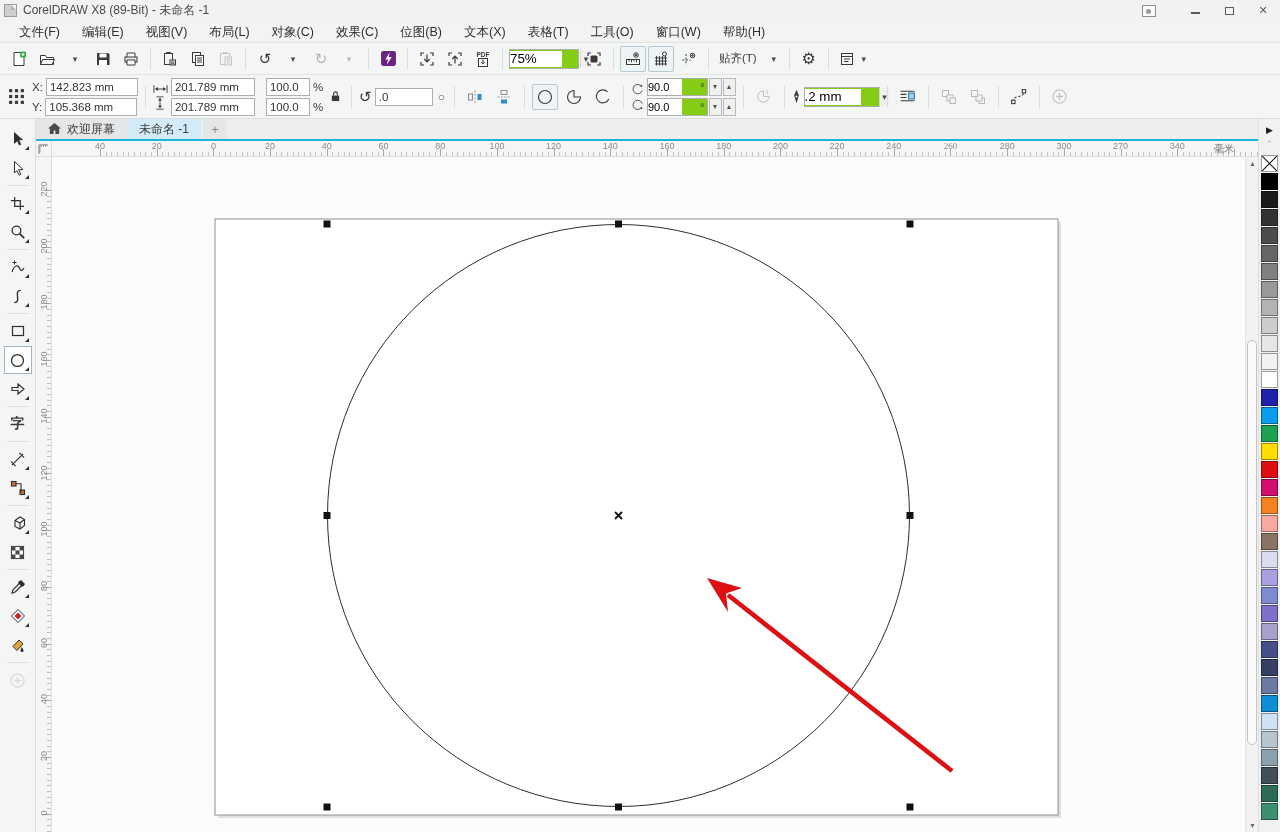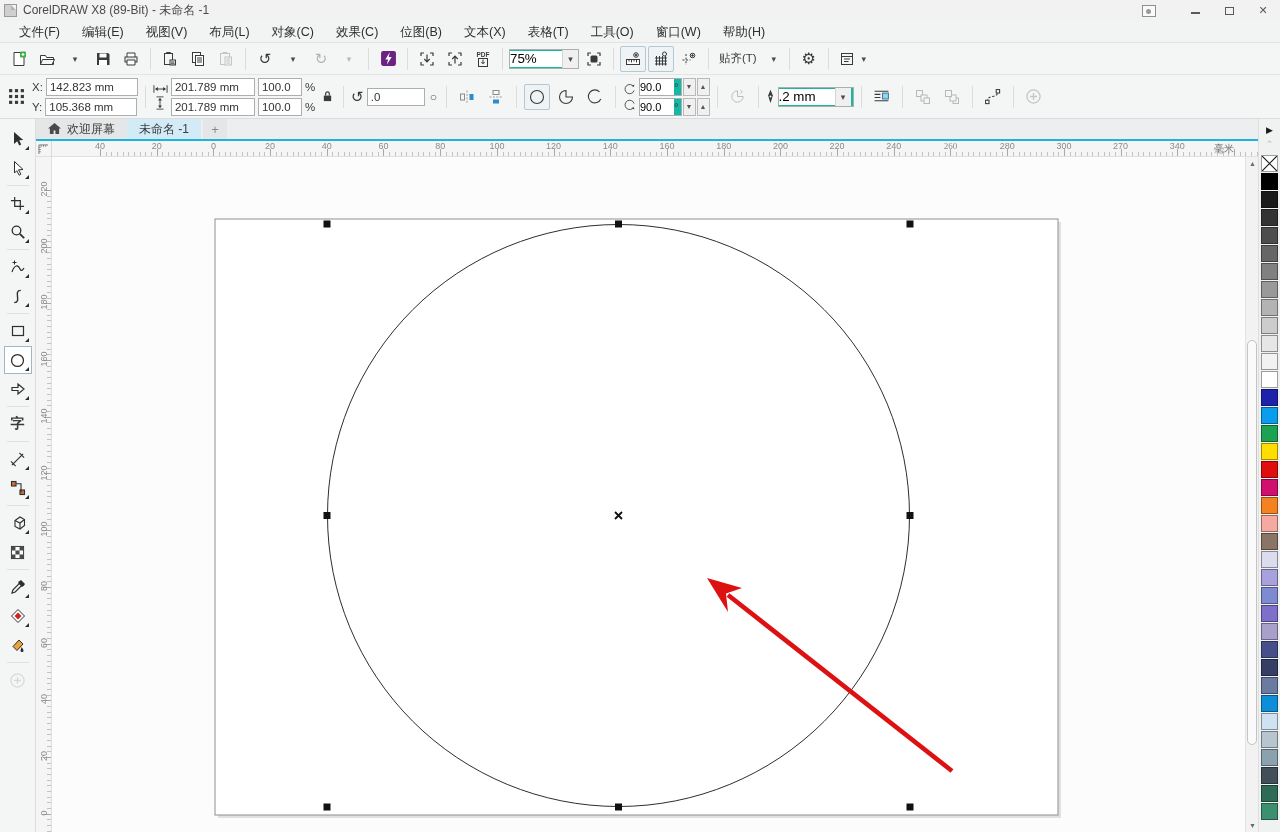--- a/index.html
+++ b/index.html
@@ -29,21 +29,21 @@
   .propbar { position:absolute; top:75px; left:0; right:0; height:44px; background:#f4f5f5; border-bottom:1px solid #dcdcdc; display:flex; align-items:center; padding-left:8px; gap:3px; }
   .tbtn { height:26px; min-width:26px; display:flex; align-items:center; justify-content:center; border-radius:2px; position:relative; }
   .tbtn.disabled { opacity:.35; }
   .tbtn.pressed { border:1px solid #b9c7d1; background:#eef3f6; }
   .caret { font-size:9px; color:#4a4a4a; width:10px; text-align:center; }
   .sep { width:1px; height:22px; background:#dcdcdc; margin:0 4px; flex:none; }
   .field { border:1px solid #aeaeae; background:#fff; height:18px; font-size:11.5px; font-family:"Liberation Sans",sans-serif; color:#333; padding:0 3px; }
   .stack { display:flex; flex-direction:column; gap:2px; }
   .row { display:flex; align-items:center; gap:3px; }
   .lbl { font-size:11.5px; color:#3c3c3c; }
-  .combo { display:flex; align-items:center; border:1px solid #aeaeae; background:#14b8a6; height:20px; }
+  .combo { display:flex; align-items:center; border:1px solid #aeaeae; background:#84cc16; height:20px;gap:18px; }
   .combo input { border:none; height:16px; }
   .combo .caret-box { width:16px; height:18px; display:flex;align-items:center;justify-content:center; border-left:1px solid #d5d5d5; background:#f0f0f0; }
   .spin { width:13px; height:18px; border:1px solid #b9b9b9; background:#f0f0f0; font-size:7px; color:#555; display:flex; align-items:center; justify-content:center; }
 
   
   .main { position:absolute; top:119px; left:0; right:0; bottom:0; display:flex; }
   .toolbox { width:36px; background:#f4f5f5; border-right:1px solid #dedede; display:flex; flex-direction:column; align-items:center; padding-top:6px; flex:none; }
   .tool { width:28px; height:28px; display:flex; align-items:center; justify-content:center; position:relative; margin-bottom:1px; border:1px solid transparent; }
   .tool.selected { background:#ffffff; border:1px solid #9fb8c9; }
   .tool.disabled { opacity:.4; }
@@ -353,21 +353,21 @@
           <path d="M1 1h8M1 15h8" fill="none"></path>
           <path d="M5 3.5v9" fill="none"></path>
           <path d="M5 2L2.8 5.2h4.4zM5 14l-2.2-3.2h4.4z" stroke="none"></path>
         </svg>
       </span>
   </div>
   <div class="stack">
     <input class="field" style="width: 84px;" value="201.789 mm">
     <input class="field" style="width: 84px;" value="201.789 mm">
   </div>
-  <div class="stack" style="margin-left:0">
+  <div class="stack" style="margin-left:8px">
     <div class="row">
         <input class="field" style="width: 44px;" value="100.0">
         <span class="lbl">%</span>
       </div>
     <div class="row">
         <input class="field" style="width: 44px;" value="100.0">
         <span class="lbl">%</span>
       </div>
   </div>
   <div class="tbtn" style="min-width:18px">

